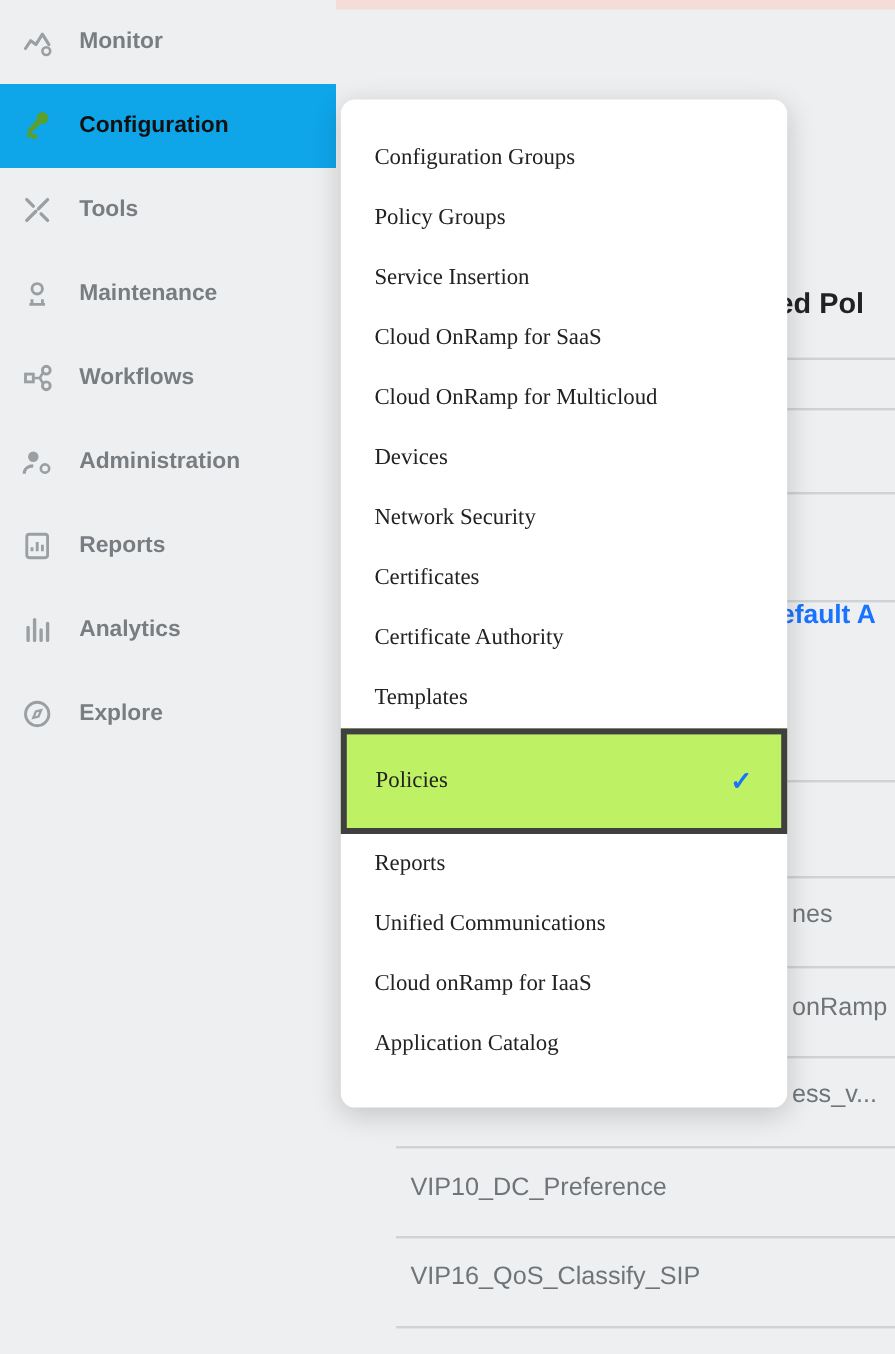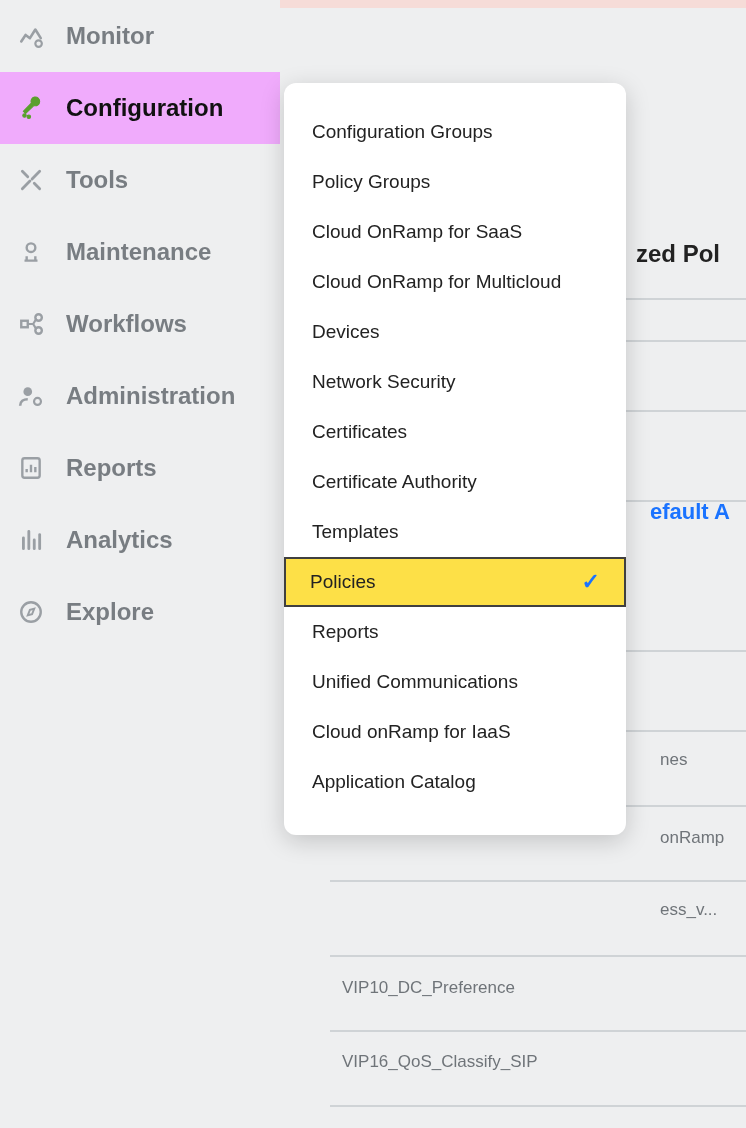--- a/index.html
+++ b/index.html
@@ -10,32 +10,32 @@
     position: absolute;
     left: 0; top: 0;
     width: 280px; height: 100%;
     background: #eeeff0;
   }
   .side-item {
     display: flex;
     align-items: center;
     gap: 22px;
     padding: 22px 18px;
-    font-size: 24px;
+    font-size: 19px;
     font-weight: 600;
     color: #787d82;
     cursor: pointer;
     text-align: right;
   }
   .side-item .icon {
     width: 26px; height: 26px;
     display: flex; align-items: center; justify-content: center;
   }
   .side-item.active {
-    background: #f0abfc;
+    background: #0ea5e9;
     color: #111;
   }
   .side-item.active .icon svg path,
   .side-item.active .icon svg circle { stroke: #5aa02c; fill: #5aa02c; }
 
   .peek-label {
     position: absolute;
     left: 636px;
     top: 240px;
     font-size: 24px;
@@ -56,49 +56,50 @@
 
   .row-line {
     position: absolute;
     left: 330px;
     right: 0;
     border-top: 2px solid #cfd3d6;
   }
   .row-text {
     position: absolute;
     left: 342px;
-    font-size: 17px;
+    font-size: 21px;
     color: #6f7479;
     white-space: nowrap;
   }
 
   .flyout {
     position: absolute;
     left: 284px;
     top: 83px;
-    width: 342px;
+    width: 372px;
     background: #ffffff;
     border-radius: 12px;
     box-shadow: 0 6px 24px rgba(0,0,0,0.18);
     padding: 24px 0 28px 0;
     z-index: 20;
+    font-family: Liberation Serif, serif;
   }
   .fly-item {
     padding: 14px 28px;
     font-size: 19px;
     color: #222;
     cursor: pointer;
     display: flex;
     align-items: center;
     justify-content: space-between;
   }
   .fly-item.selected {
-    background: #fde047;
-    border: 2px solid #404040;
-    padding: 10px 24px;
+    background: #bef264;
+    border: 5px solid #404040;
+    padding: 26px 24px;
   }
   .check { color: #1a73ff; font-size: 22px; font-weight: bold; }
 
   .topbar-shadow {
     position: absolute;
     left: 280px; right: 0; top: 0; height: 8px;
     background: #f6dcd8;
   }
 </style>
 </head>
@@ -222,20 +223,23 @@
 <div class="row-line" style="top:1105px"></div>
 
 <div class="flyout">
   <div class="fly-item">
       <span>Configuration Groups</span>
     </div>
   <div class="fly-item">
       <span>Policy Groups</span>
     </div>
   <div class="fly-item">
+      <span>Service Insertion</span>
+    </div>
+  <div class="fly-item">
       <span>Cloud OnRamp for SaaS</span>
     </div>
   <div class="fly-item">
       <span>Cloud OnRamp for Multicloud</span>
     </div>
   <div class="fly-item">
       <span>Devices</span>
     </div>
   <div class="fly-item">
       <span>Network Security</span>

